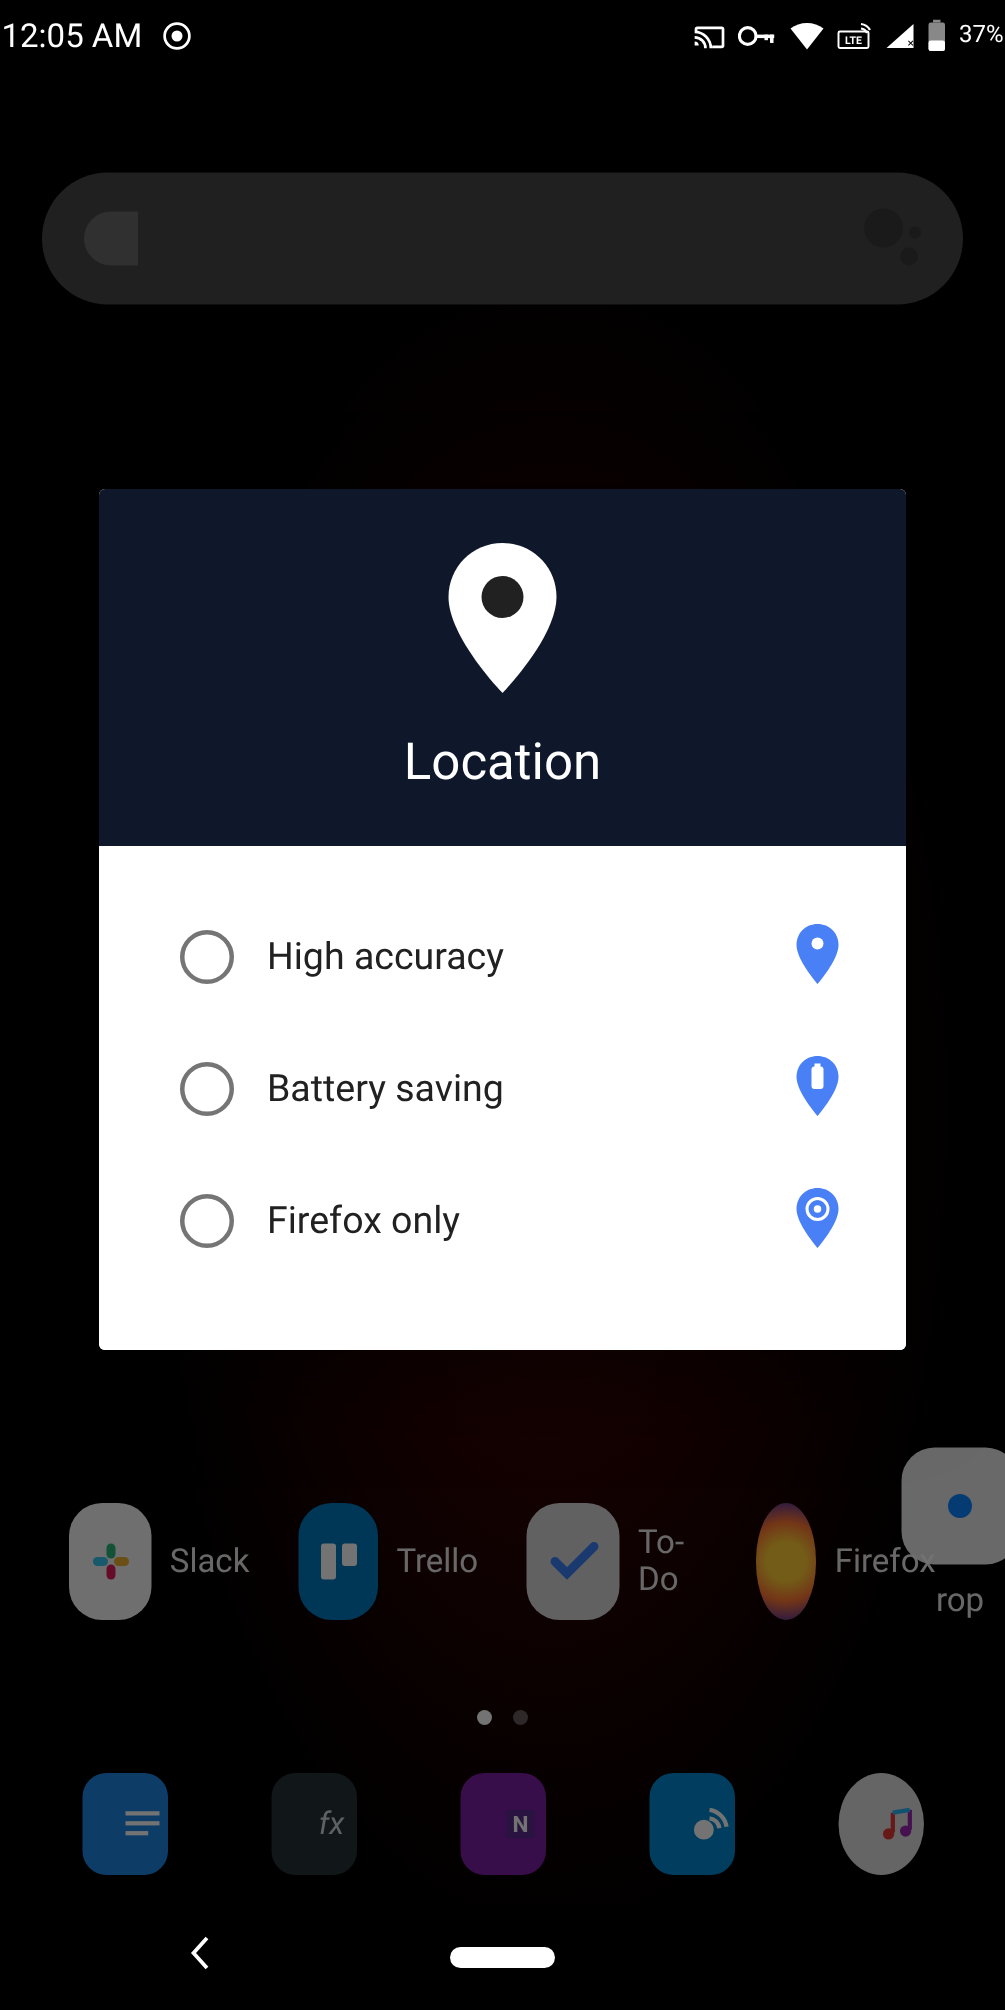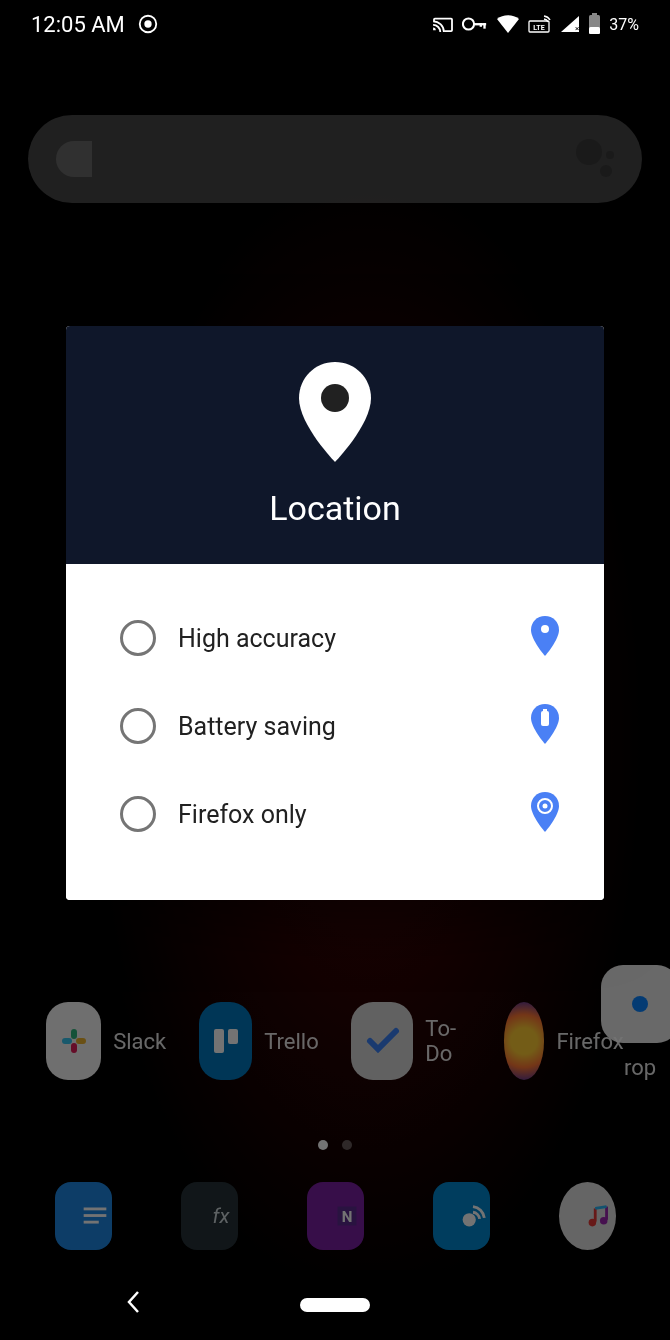--- a/index.html
+++ b/index.html
@@ -1,22 +1,22 @@
 <!DOCTYPE html>
 <html><head>
   <meta charset="utf-8">
   <style>
     * { margin: 0; padding: 0; box-sizing: border-box; font-family: Roboto, -apple-system, sans-serif; }
     body { width: 670px; height: 1340px; background: #000; position: relative; overflow: hidden; }
 
     
-    .status-bar { position: absolute; top: 0; left: 0; right: 0; height: 48px; display: flex; align-items: center; justify-content: space-between; padding: 0 31px; color: #fff; z-index: 100; }
+    .status-bar { position: absolute; top: 0; left: 0; right: 0; height: 48px; display: flex; align-items: center; justify-content: space-between; padding: 0 1px; color: #fff; z-index: 100; }
     .status-left { display: flex; align-items: center; gap: 12px; }
     .status-time { font-size: 22px; font-weight: 400; }
-    .status-right { display: flex; align-items: center; gap: 8px; font-size: 20px; }
+    .status-right { display: flex; gap: 8px; font-size: 20px; }
     .status-icon { display: inline-flex; align-items: center; }
     .battery-pct { font-size: 16px; }
 
     
     .home-bg { position: absolute; inset: 0; background: radial-gradient(ellipse at 55% 55%, #4a0808 0%, #2a0404 25%, #000 55%); }
 
     
     .search-bar { position: absolute; top: 115px; left: 28px; right: 28px; height: 88px; background: rgba(130,130,130,0.55); border-radius: 44px; display: flex; align-items: center; justify-content: space-between; padding: 0 28px; }
     .g-icon { width: 36px; height: 36px; background: #6b6b6b; border-radius: 50% 0 0 50%; position: relative; }
     .assistant-dots { position: relative; width: 44px; height: 40px; }

